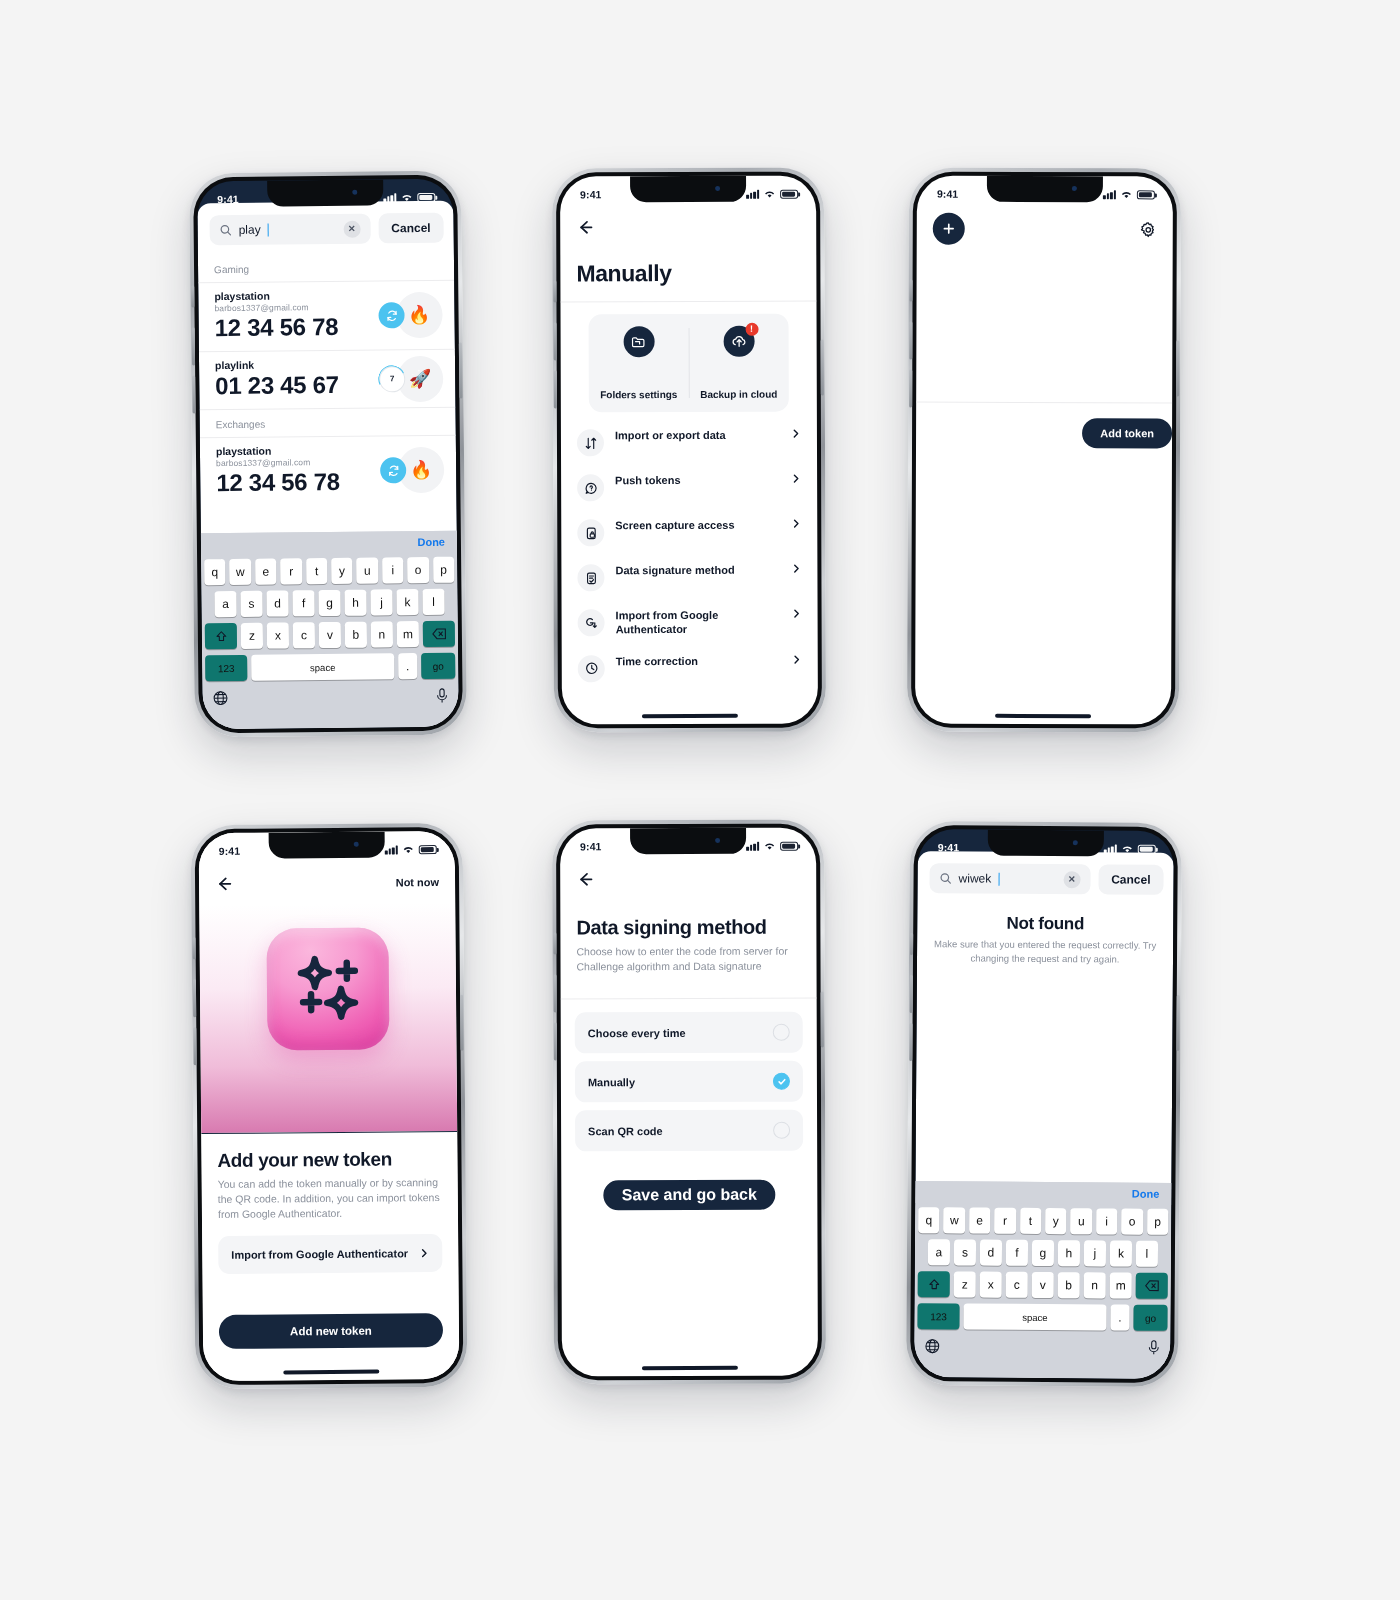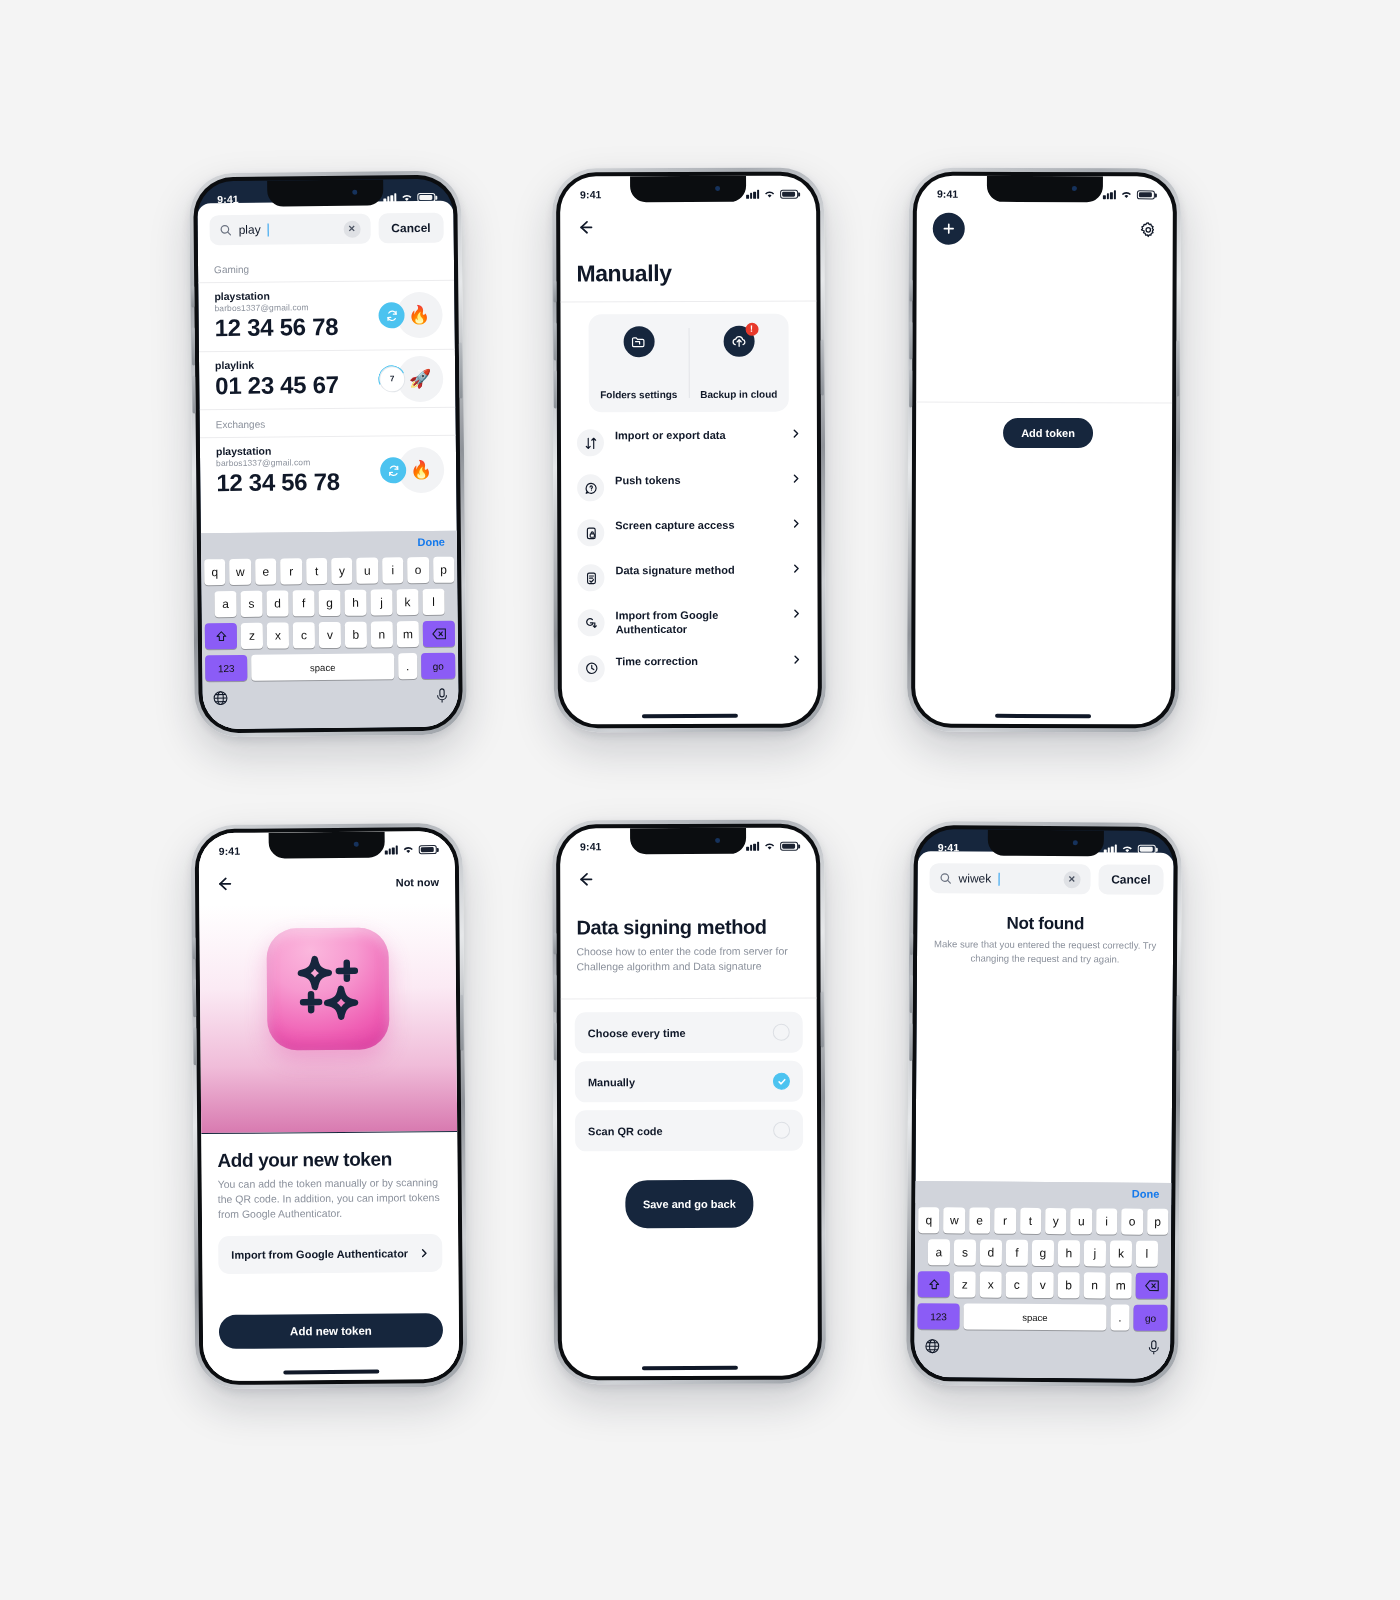--- a/index.html
+++ b/index.html
@@ -96,21 +96,21 @@
   .tok-badge.count { background:#fff; border:1.6px solid #e3e6ea; color:#101828; font-size:8px; font-weight:600; }
   .tok-badge.count::before{content:"";position:absolute;inset:-1.6px;border-radius:50%;border:1.6px solid transparent;border-top-color:#4cc3f0;border-left-color:#4cc3f0;transform:rotate(20deg);}
 
   
   .kb { position:absolute; left:0; right:0; bottom:0; background:#d1d4db; z-index:30; padding-bottom:20px; }
   .kb-acc { height:22px; display:flex; align-items:center; justify-content:flex-end; padding-right:12px; background:#d1d4db; }
   .kb-acc .done { color:#1479ec; font-size:11px; font-weight:600; }
   .kb-rows { padding:4px 3px 0; }
   .kb-row { display:flex; justify-content:center; gap:4px; margin-bottom:6px; }
   .key { background:#fff; border-radius:4px; height:26px; min-width:19px; flex:1; display:flex; align-items:center; justify-content:center; font-size:12px; color:#111; box-shadow:0 1px 0 rgba(0,0,0,.28); }
-  .key.grey { background:#8b5cf6;text-align:center; }
+  .key.grey { background:#0f766e;text-align:center; }
   .key.wide { flex:0 0 32px; }
   .key.space { flex:1 1 auto; font-size:9.5px; }
   .key.dot { flex:0 0 19px; }
   .kb-bottom { display:flex; align-items:center; justify-content:space-between; padding:0 10px; height:22px; }
 
   
   .pill-btn { display:inline-flex; align-items:center; justify-content:center; background:#16263d; color:#fff; border-radius:22px; font-weight:600; }
 
   
   .tiles { margin:0 14px; background:#f4f5f7; border-radius:13px; display:flex; padding:12px 0; }
@@ -488,21 +488,21 @@
         </div>
         <div class="nav-right" style="display:flex">
           <svg width="17" height="17" viewBox="0 0 20 20" fill="none" stroke="#101828" stroke-width="1.5" stroke-linejoin="round">
                 <circle cx="10" cy="10" r="2.6"></circle>
                 <path d="M10 1.8l1 1.9 2.1-.4.5 2.1 2 .8-.9 2 1.4 1.6-1.4 1.6.9 2-2 .8-.5 2.1-2.1-.4-1 1.9-1-1.9-2.1.4-.5-2.1-2-.8.9-2L2 10l1.4-1.6-.9-2 2-.8.5-2.1 2.1.4 1-1.9Z"></path>
               </svg>
         </div>
       </div>
 
       <div class="divider" style="position:absolute;top:226px;left:0;right:0"></div>
-      <div style="position:absolute;top:242px;left:8px;right:0;display:flex;justify-content:center">
+      <div style="position:absolute;top:242px;left:8px;right:0;display:flex;justify-content:flex-end">
         <div class="pill-btn" style="height:30px;padding:0 18px;font-size:11px">Add token</div>
       </div>
       <div class="home-ind"></div>
     </div>
   </div>
 </div>
 
 <div class="phone" style="left:193px; top:824px; transform:rotate(-0.5deg);">
   <div class="phone-inner">
     <div class="btn-side btn-mute"></div>
@@ -621,21 +621,21 @@
                 </svg>
           </span>
         </div>
         <div class="opt-card">
           <span class="opt-label">Scan QR code</span>
           <span class="radio"></span>
         </div>
       </div>
 
       <div style="position:absolute;top:352px;left:0;right:0;display:flex;justify-content:center">
-        <div class="pill-btn" style="height:48px;padding:0 18px;font-size:11px">Save and go back</div>
+        <div class="pill-btn" style="height:30px;padding:0 18px;font-size:16px">Save and go back</div>
       </div>
       <div class="home-ind"></div>
     </div>
   </div>
 </div>
 
 <div class="phone" style="left:908px; top:822px; transform:rotate(0.4deg);">
   <div class="phone-inner">
     <div class="btn-side btn-mute"></div>
     <div class="btn-side btn-vup"></div>

